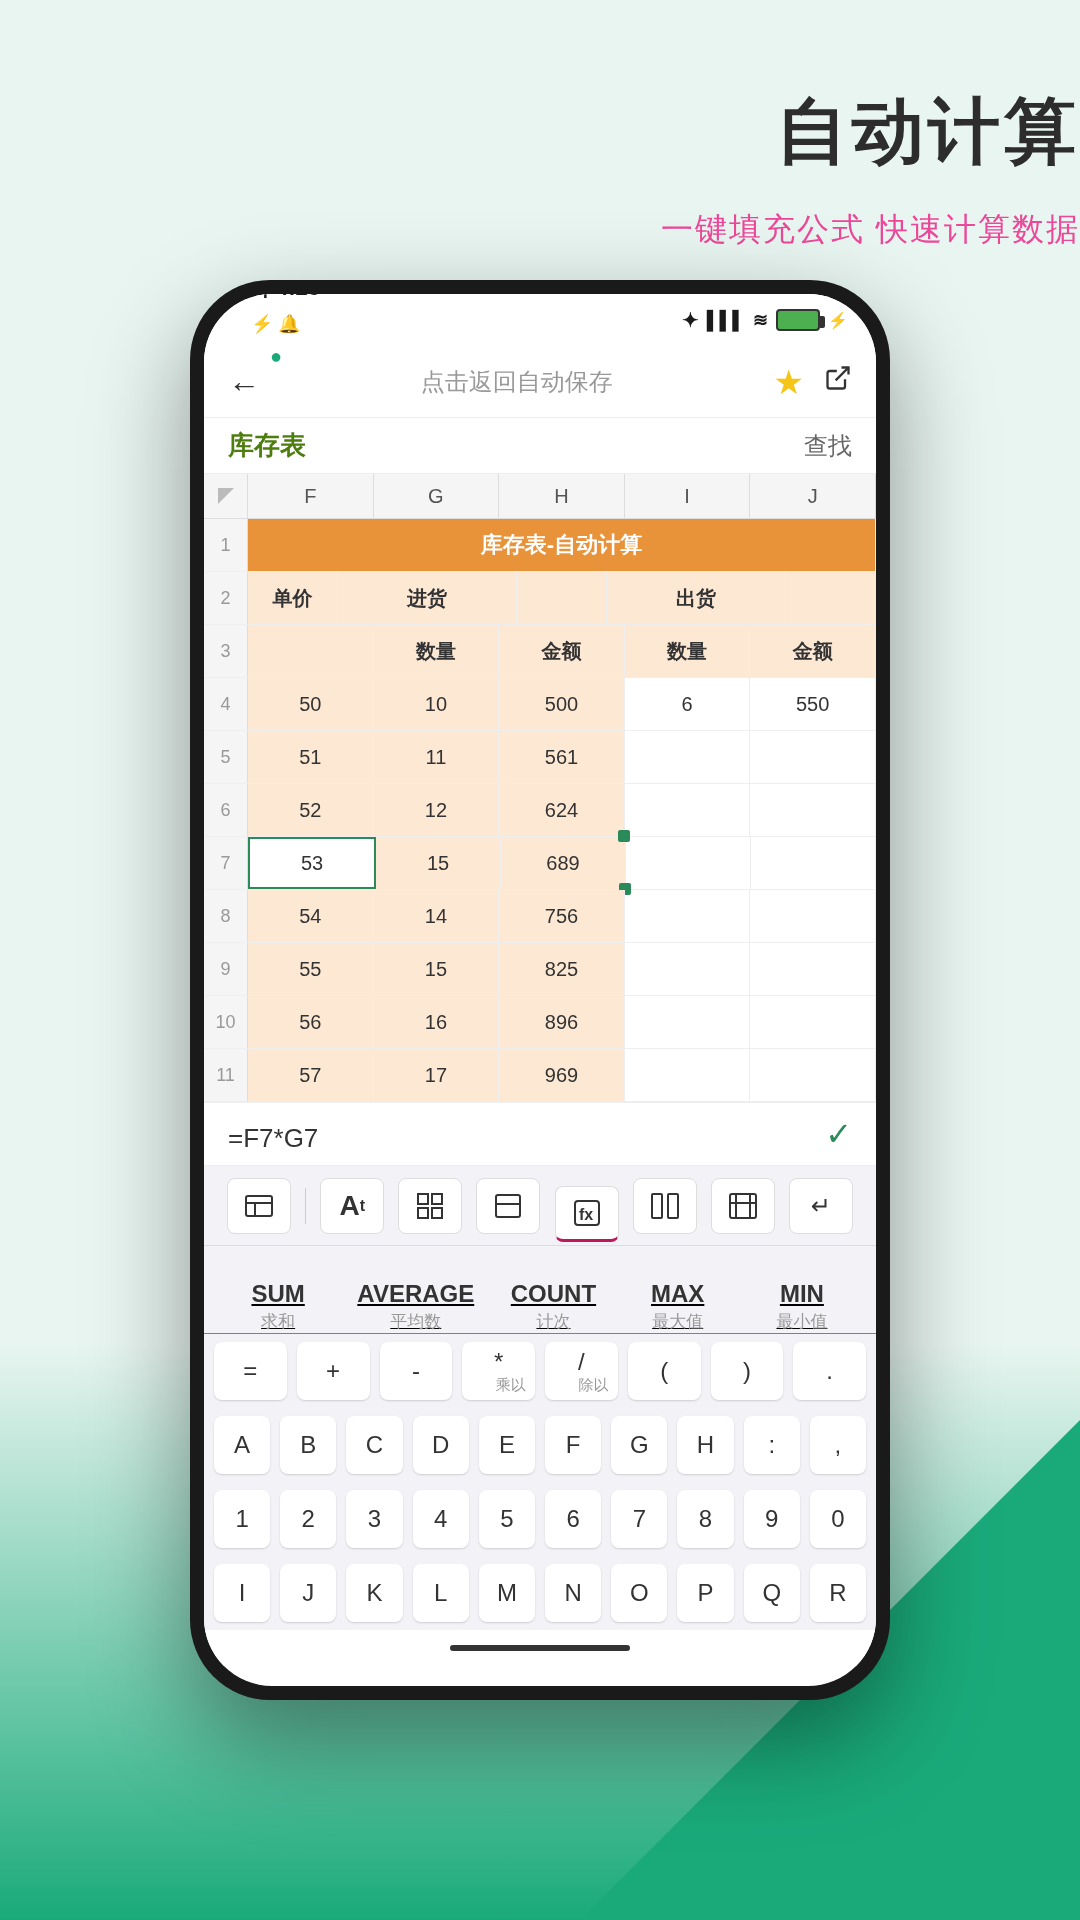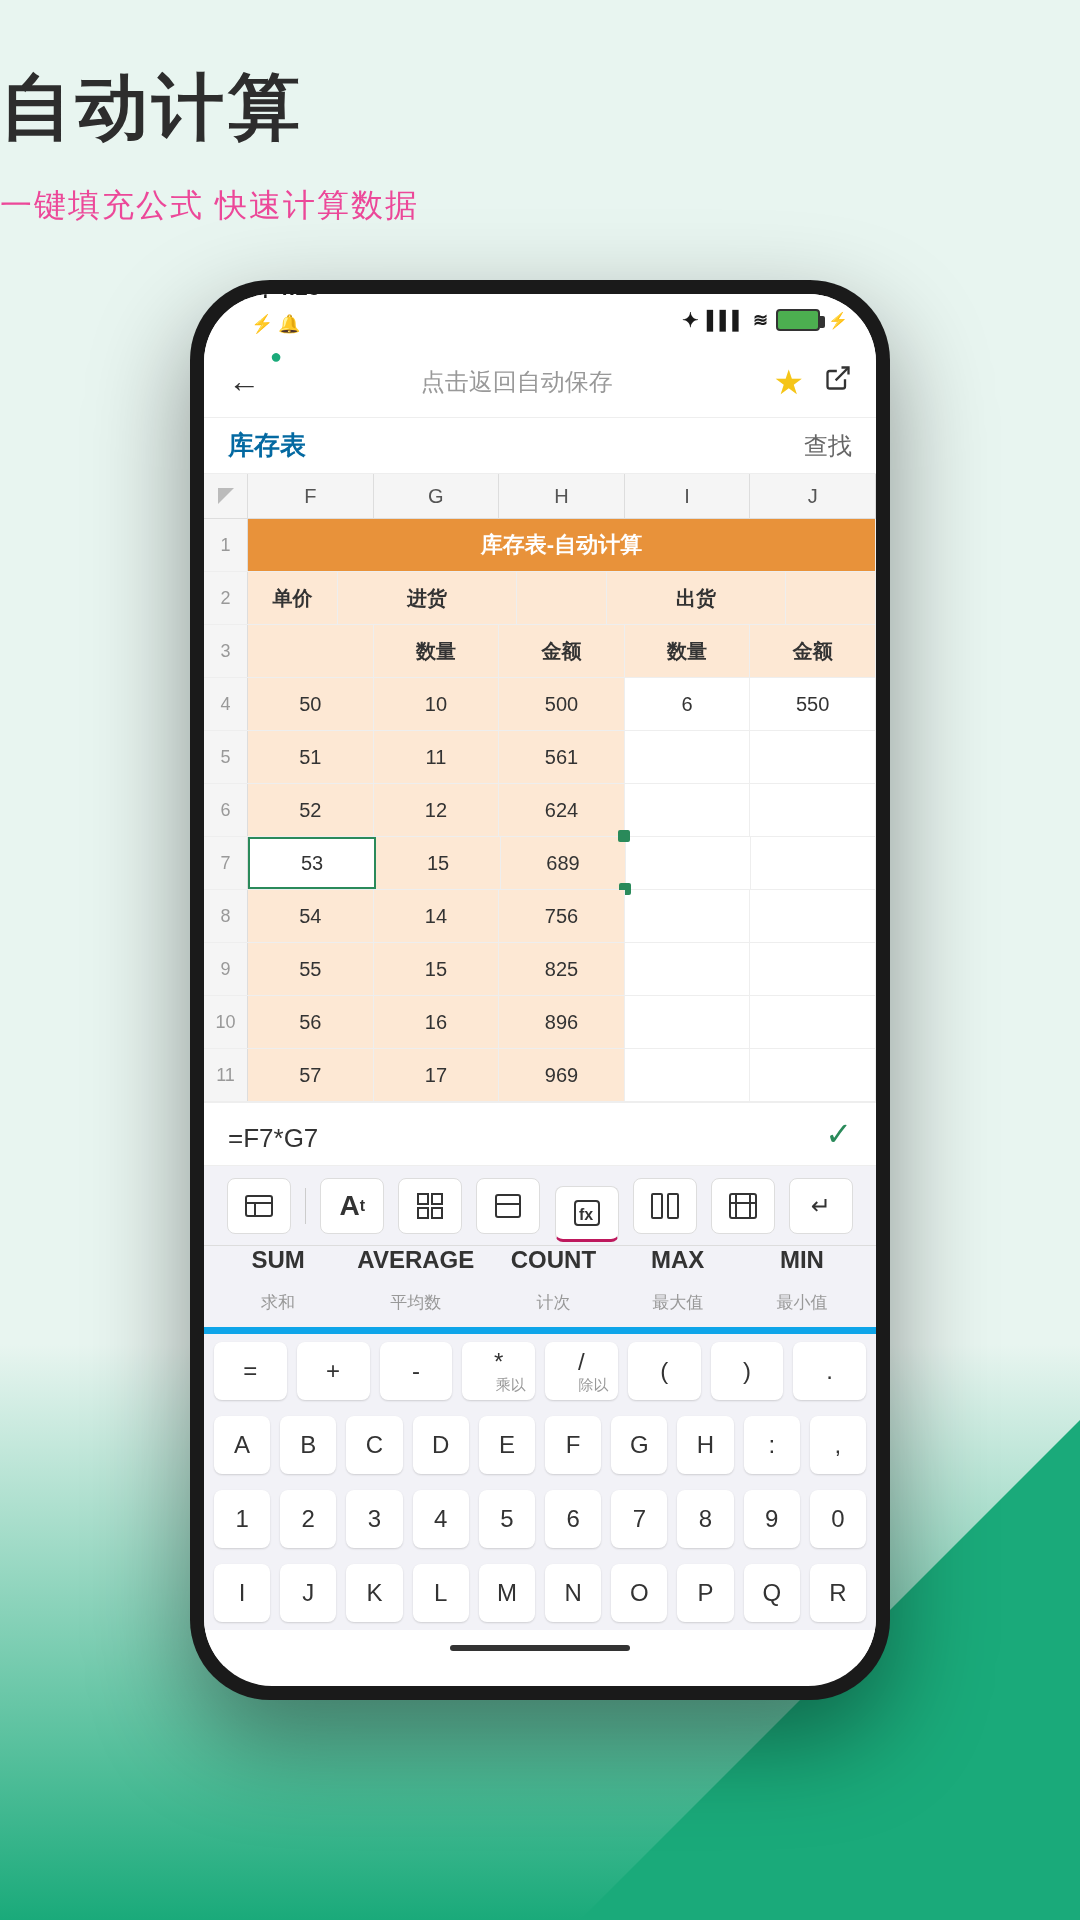--- a/index.html
+++ b/index.html
@@ -19,22 +19,22 @@
       bottom: 0;
       right: 0;
       width: 500px;
       height: 500px;
       background: #1aaa7a;
       clip-path: polygon(100% 0, 100% 100%, 0 100%);
     }
 
     
     .page-header {
-      text-align: left;
-      padding-top: 60px;
+      text-align: right;
+      padding-top: 84px;
       padding-bottom: 20px;
     }
     .page-title {
       font-size: 72px;
       font-weight: 700;
       color: #2d2d2d;
       letter-spacing: 4px;
     }
     .page-subtitle {
       font-size: 32px;
@@ -108,21 +108,21 @@
     
     .toolbar {
       background: #fff;
       height: 56px;
       display: flex;
       align-items: center;
       justify-content: space-between;
       padding: 0 24px;
       border-bottom: 1px solid #eee;
     }
-    .toolbar-title { font-size: 26px; font-weight: 600; color: #0369a1; }
+    .toolbar-title { font-size: 26px; font-weight: 600; color: #4d7c0f; }
     .toolbar-find { font-size: 24px; color: #666; }
     .sheet-header-row {
       display: flex;
       background: #f5f5f5;
       border-bottom: 1px solid #ddd;
     }
     .row-num-header {
       width: 44px; min-width: 44px;
       height: 44px;
       display: flex; align-items: center; justify-content: center;
@@ -234,34 +234,35 @@
     }
     .kb-divider {
       width: 1px; height: 36px; background: #ccc;
     }
 
     
     .func-row {
       height: 88px;
       background: #f2f2f7;
       display: flex;
-      align-items: flex-start;
+      align-items: flex-end;
       justify-content: space-around;
       padding: 0 12px;
-      border-bottom: 7px solid #0ea5e9;
+      border-bottom: 1px solid #0ea5e9;
+      text-decoration: underline;
     }
     .func-btn {
       display: flex; flex-direction: column; align-items: center; justify-content: center;
       min-width: 90px;
     }
     .func-name {
       font-size: 24px; font-weight: 600; color: #333;
     }
     .func-sub {
-      font-size: 17px; color: #999; margin-top: 17px;
+      font-size: 17px; color: #999; margin-top: 2px;
     }
 
     
     .kb-row {
       height: 74px;
       background: #f2f2f7;
       display: flex;
       align-items: center;
       justify-content: center;
       gap: 10px;

